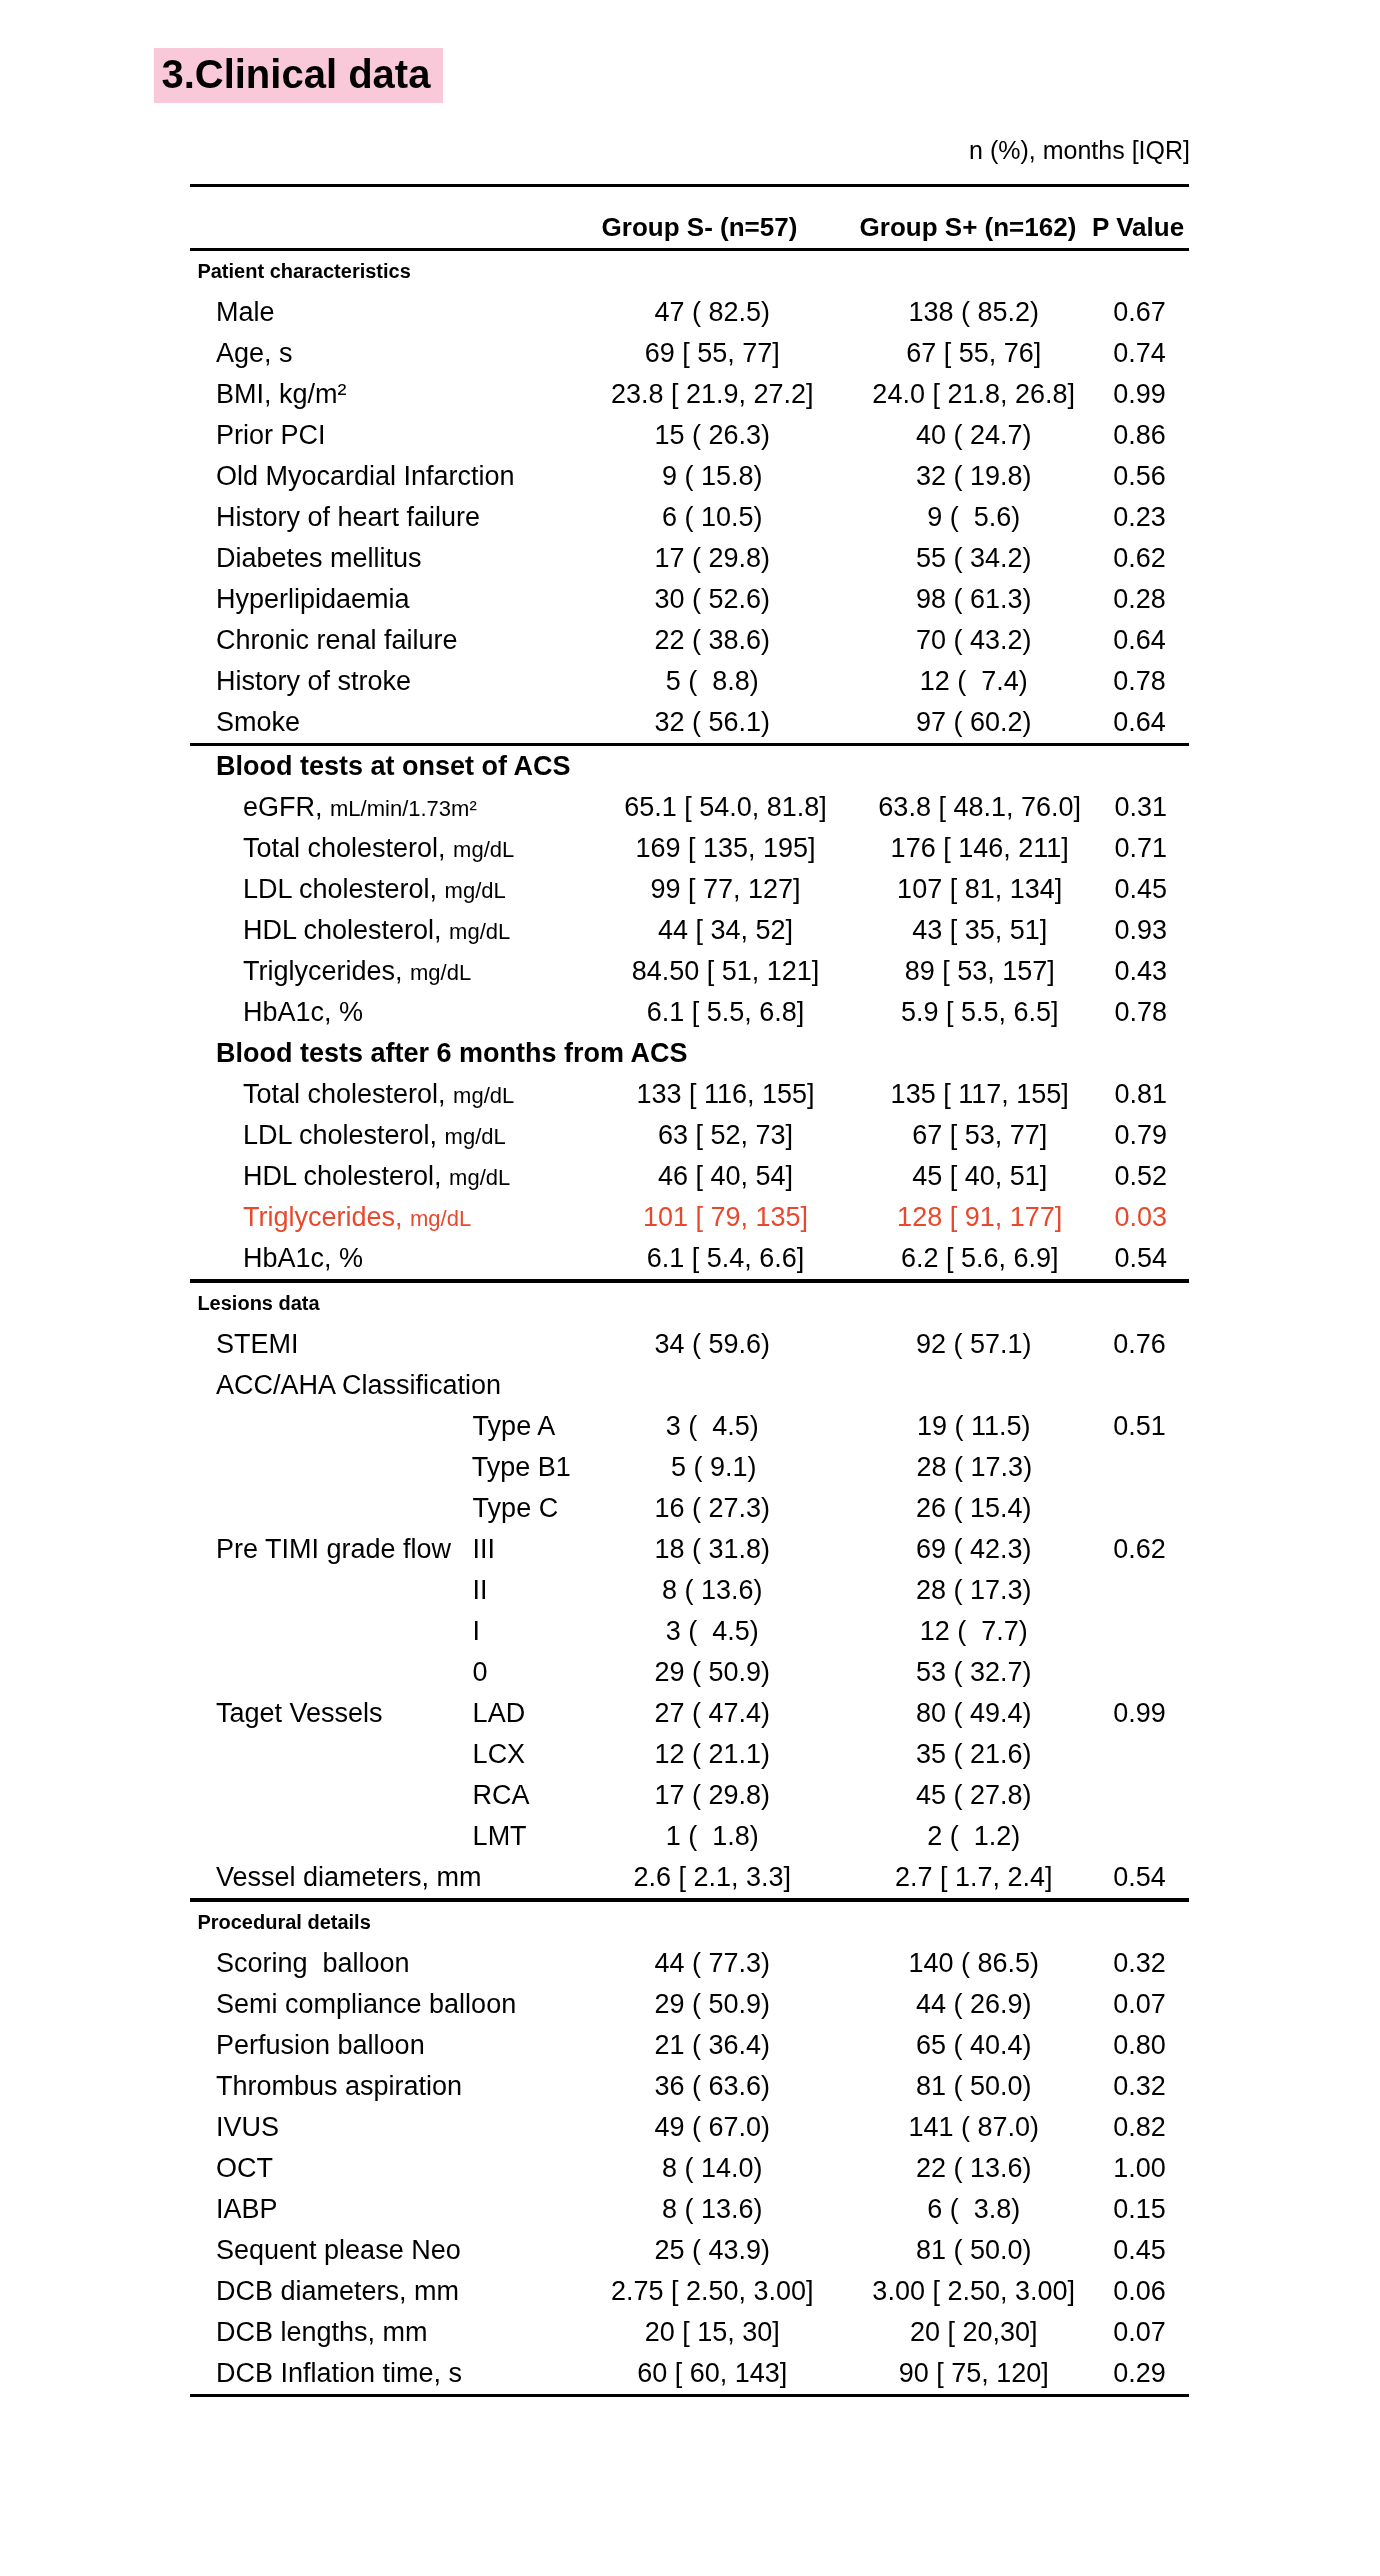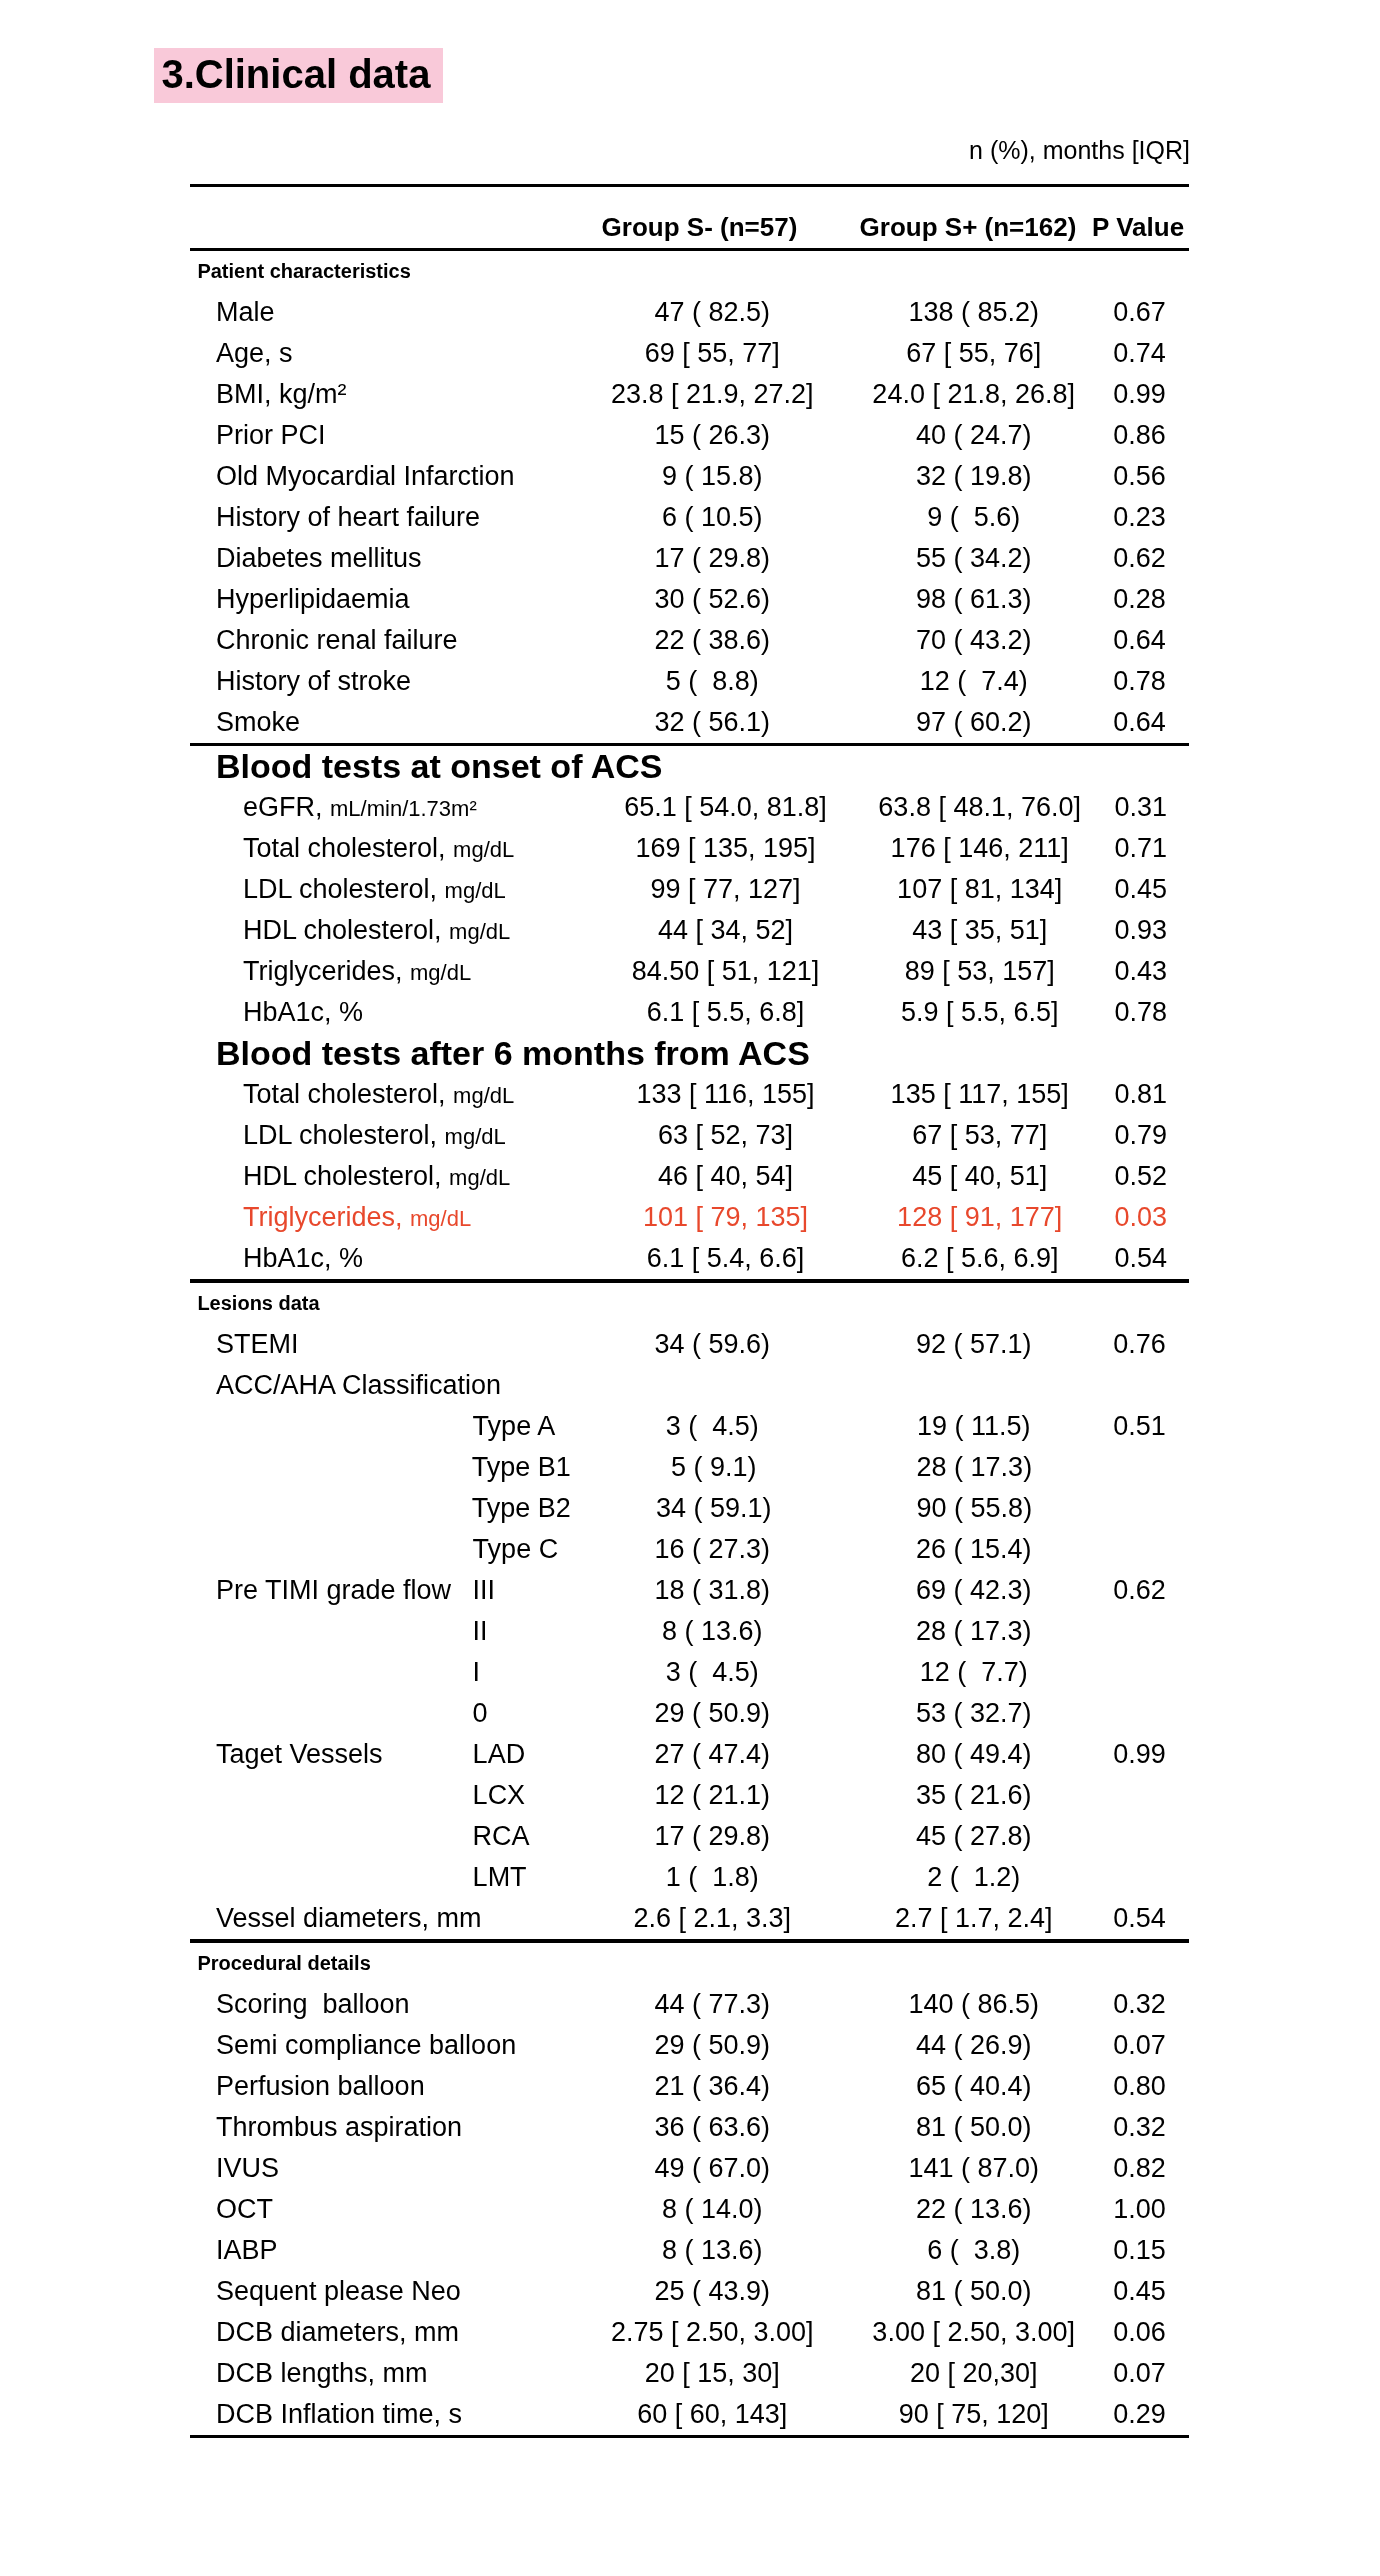--- a/index.html
+++ b/index.html
@@ -16,21 +16,21 @@
   .note {
     position:absolute; top:136px; right:190px;
     font-size:25px; white-space:pre;
   }
   .table { position:absolute; left:190px; top:184px; width:999px; }
   .rule { height:2.8px; background:var(--ink); }
   .rule.thick { height:3.7px; }
   .thead { height:41px; display:flex; align-items:center; font-weight:700; font-size:26px; white-space:pre;margin-top:20px; }
   .row { height:41px; display:flex; align-items:center; font-size:27px; white-space:pre; }
   .row.section .c-full { font-weight:700; font-size:20px; padding-left:7.4px; }
-  .row.subheader .c-full { font-weight:700; font-size:34px; }
+  .row.subheader .c-full { font-weight:700; font-size:27px; }
   .c-full { flex:1 1 auto; }
   .c-spacer { width:361px; }
   .c-label { width:264px; overflow:visible; }
   .c-sub { width:97px; }
   .c-labelwide { width:361px; }
   .c-s1 { width:299px; text-align:center; }
   .c-s2 { width:239px; text-align:center; }
   .c-p  { width:102px; text-align:center; }
   .ind1 { padding-left:26px; }
   .ind2 { padding-left:53px; }
@@ -79,21 +79,20 @@
         <div class="row"><div class="c-labelwide ind2">LDL cholesterol, <div class="unit" style="display: inline;">mg/dL</div></div><div class="c-s1">63 [ 52, 73]</div><div class="c-s2">67 [ 53, 77]</div><div class="c-p">0.79</div></div>
         <div class="row"><div class="c-labelwide ind2">HDL cholesterol, <div class="unit" style="display: inline;">mg/dL</div></div><div class="c-s1">46 [ 40, 54]</div><div class="c-s2">45 [ 40, 51]</div><div class="c-p">0.52</div></div>
         <div class="row red"><div class="c-labelwide ind2">Triglycerides, <div class="unit" style="display: inline;">mg/dL</div></div><div class="c-s1">101 [ 79, 135]</div><div class="c-s2">128 [ 91, 177]</div><div class="c-p">0.03</div></div>
         <div class="row"><div class="c-labelwide ind2">HbA1c, %</div><div class="c-s1">6.1 [ 5.4, 6.6]</div><div class="c-s2">6.2 [ 5.6, 6.9]</div><div class="c-p">0.54</div></div>
         <div class="rule thick"></div>
         <div class="row section"><div class="c-full">Lesions data</div></div>
         <div class="row"><div class="c-labelwide ind1">STEMI</div><div class="c-s1">34 ( 59.6)</div><div class="c-s2">92 ( 57.1)</div><div class="c-p">0.76</div></div>
         <div class="row"><div class="c-full ind1">ACC/AHA Classification</div></div>
         <div class="row"><div class="c-label ind1"></div><div class="c-sub">Type A</div><div class="c-s1">3 (  4.5)</div><div class="c-s2">19 ( 11.5)</div><div class="c-p">0.51</div></div>
         <div class="row"><div class="c-label ind1"></div><div class="c-sub">Type B1</div><div class="c-s1">5 ( 9.1)</div><div class="c-s2">28 ( 17.3)</div><div class="c-p"></div></div>
-        <div class="row"><div class="c-label ind1"></div><div class="c-sub">Type B2</div><div class="c-s1">34 ( 59.1)</div><div class="c-s2">90 ( 55.8)</div><div class="c-p"></div></div>
         <div class="row"><div class="c-label ind1"></div><div class="c-sub">Type C</div><div class="c-s1">16 ( 27.3)</div><div class="c-s2">26 ( 15.4)</div><div class="c-p"></div></div>
         <div class="row"><div class="c-label ind1">Pre TIMI grade flow</div><div class="c-sub">III</div><div class="c-s1">18 ( 31.8)</div><div class="c-s2">69 ( 42.3)</div><div class="c-p">0.62</div></div>
         <div class="row"><div class="c-label ind1"></div><div class="c-sub">II</div><div class="c-s1">8 ( 13.6)</div><div class="c-s2">28 ( 17.3)</div><div class="c-p"></div></div>
         <div class="row"><div class="c-label ind1"></div><div class="c-sub">I</div><div class="c-s1">3 (  4.5)</div><div class="c-s2">12 (  7.7)</div><div class="c-p"></div></div>
         <div class="row"><div class="c-label ind1"></div><div class="c-sub">0</div><div class="c-s1">29 ( 50.9)</div><div class="c-s2">53 ( 32.7)</div><div class="c-p"></div></div>
         <div class="row"><div class="c-label ind1">Taget Vessels</div><div class="c-sub">LAD</div><div class="c-s1">27 ( 47.4)</div><div class="c-s2">80 ( 49.4)</div><div class="c-p">0.99</div></div>
         <div class="row"><div class="c-label ind1"></div><div class="c-sub">LCX</div><div class="c-s1">12 ( 21.1)</div><div class="c-s2">35 ( 21.6)</div><div class="c-p"></div></div>
         <div class="row"><div class="c-label ind1"></div><div class="c-sub">RCA</div><div class="c-s1">17 ( 29.8)</div><div class="c-s2">45 ( 27.8)</div><div class="c-p"></div></div>
         <div class="row"><div class="c-label ind1"></div><div class="c-sub">LMT</div><div class="c-s1">1 (  1.8)</div><div class="c-s2">2 (  1.2)</div><div class="c-p"></div></div>
         <div class="row"><div class="c-labelwide ind1">Vessel diameters, mm</div><div class="c-s1">2.6 [ 2.1, 3.3]</div><div class="c-s2">2.7 [ 1.7, 2.4]</div><div class="c-p">0.54</div></div>

